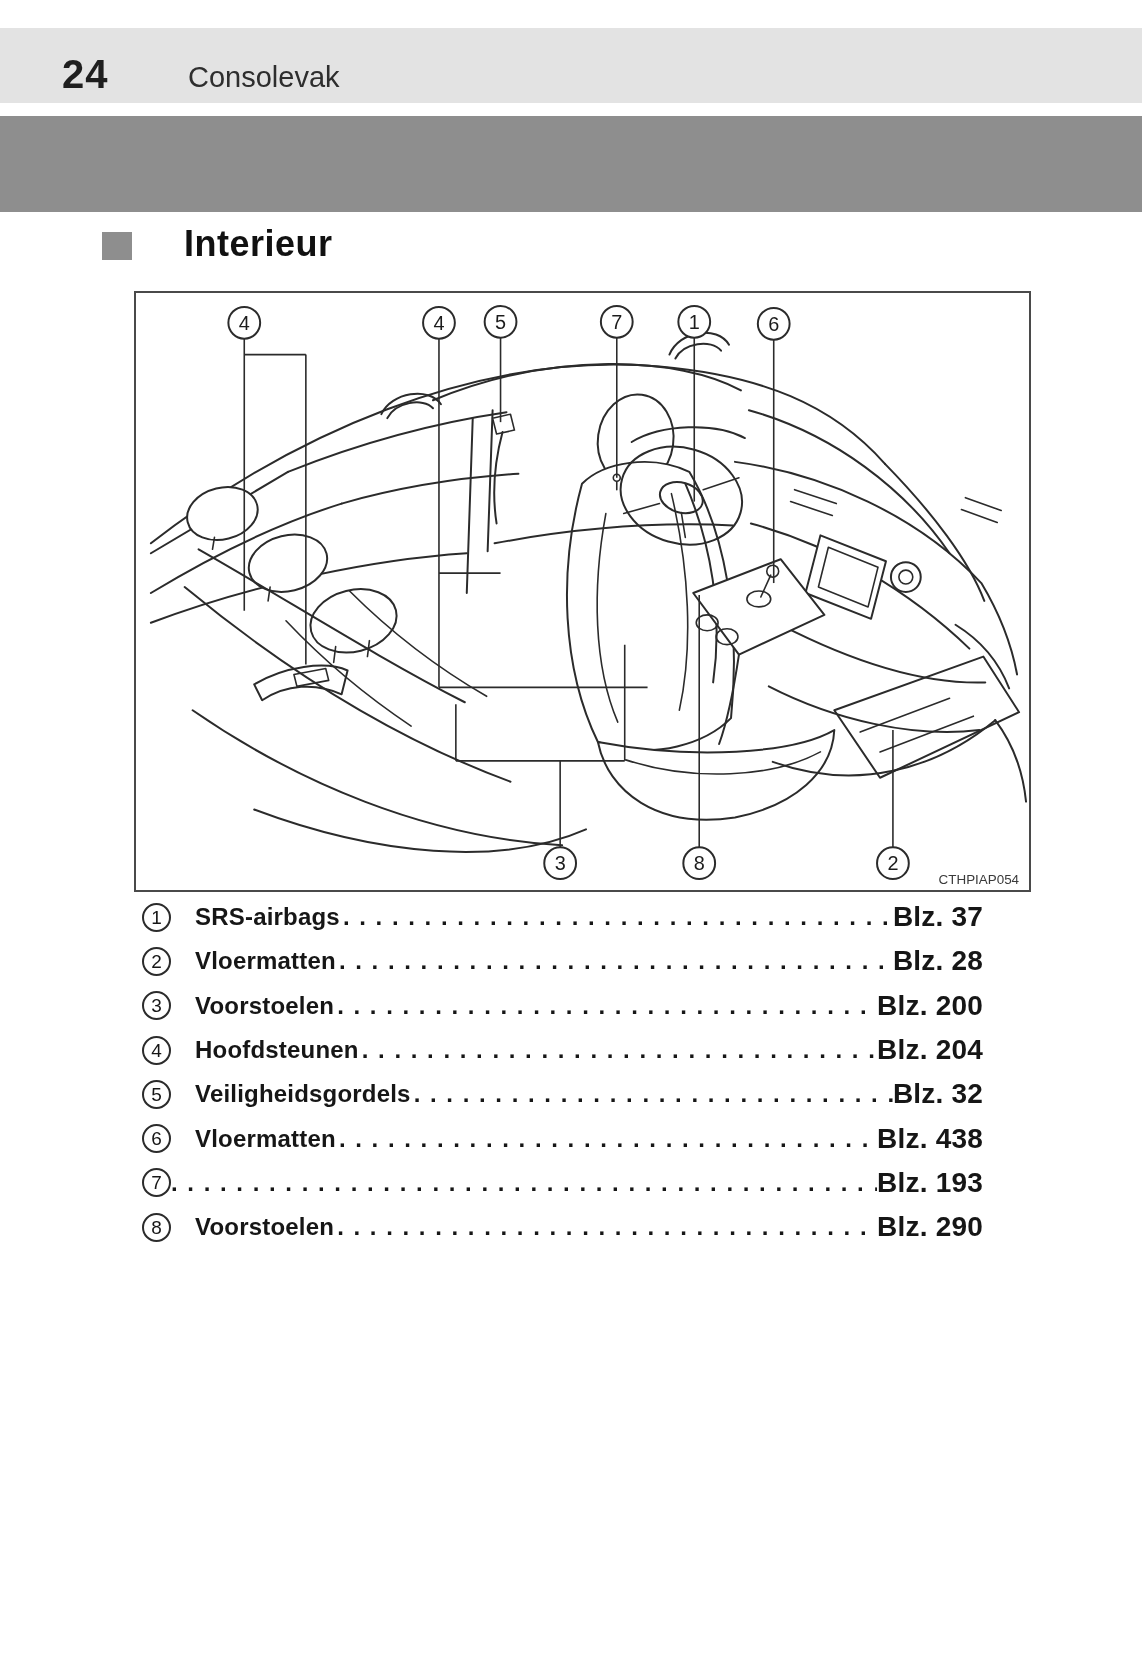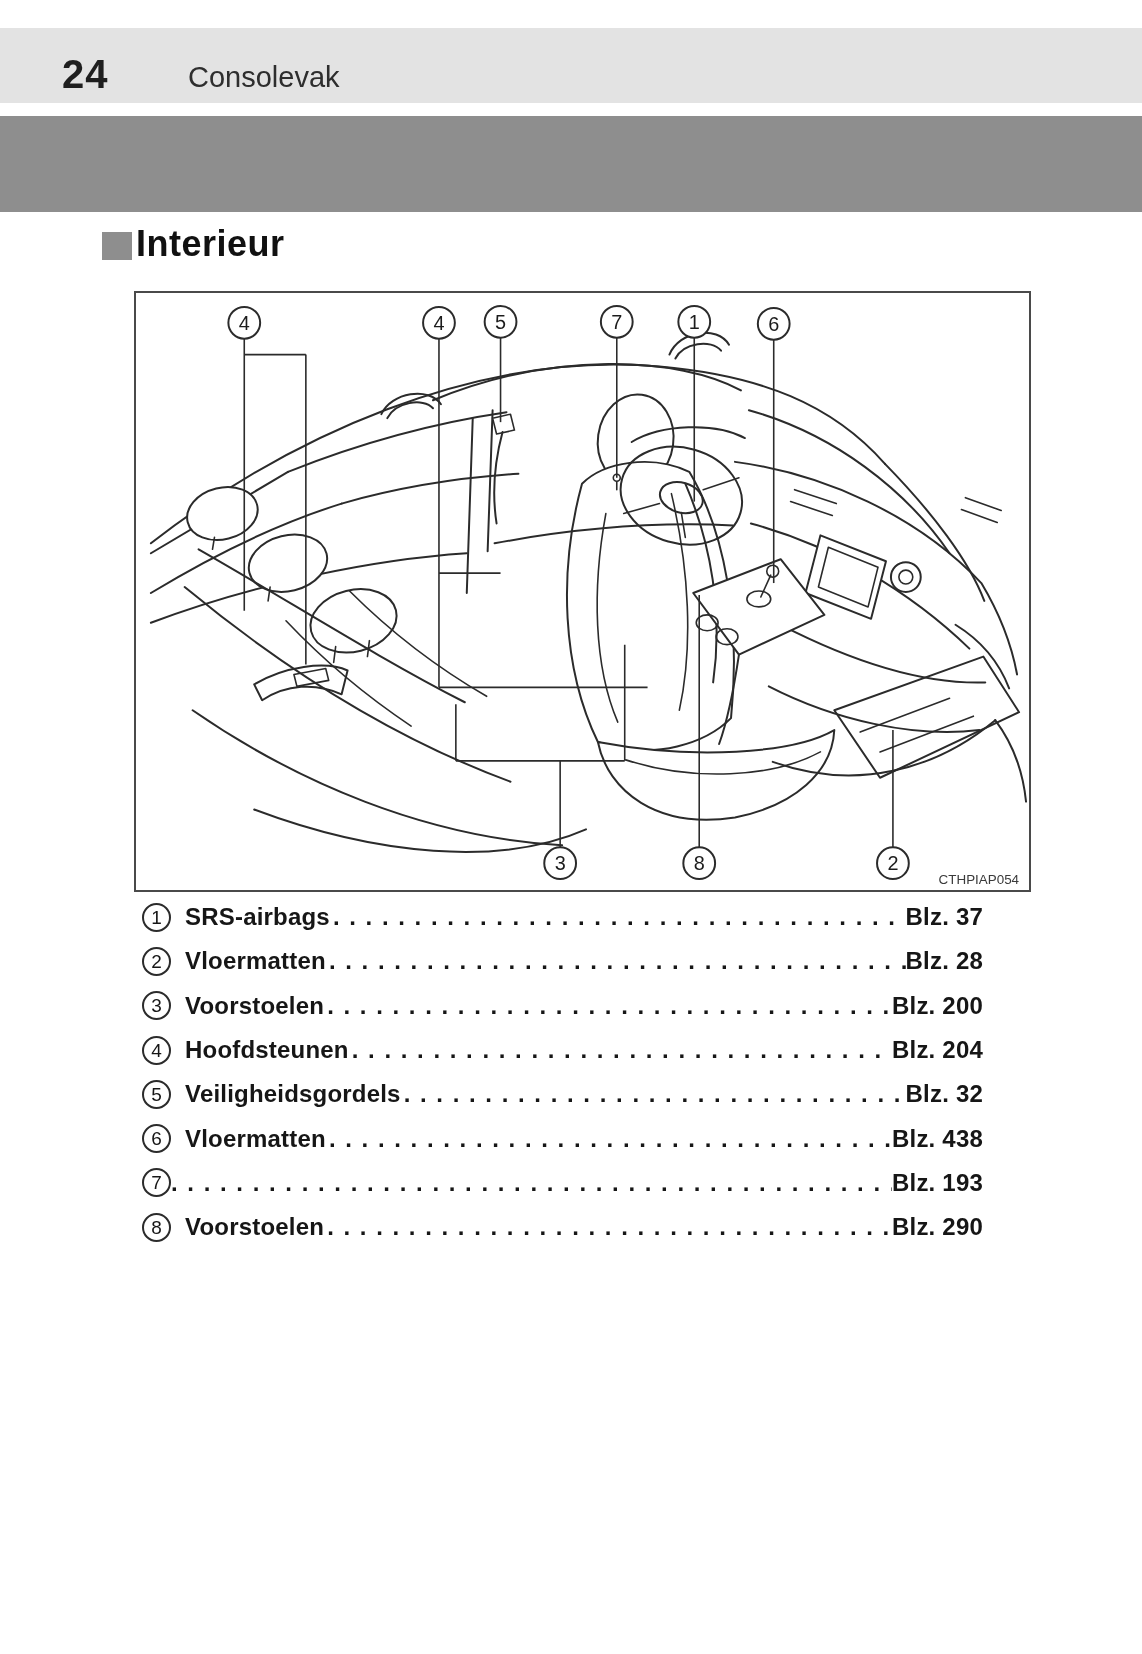--- a/index.html
+++ b/index.html
@@ -20,21 +20,21 @@
   .chapter{
     position:absolute;left:188px;bottom:11px;
     font-size:29px;font-weight:400;color:#2e2e2e;line-height:1;
   }
   
   .band{
     position:absolute;left:0;top:116px;width:1142px;height:96px;background:#8e8e8e;
   }
   
   .section-heading{
-    position:absolute;left:102px;top:226px;display:flex;align-items:flex-end;
+    position:absolute;left:102px;top:226px;display:flex;align-items:flex-end;gap:48px;
   }
   .section-bullet{
     width:30px;height:28px;background:#8e8e8e;margin-right:4px;margin-bottom:2px;
   }
   .section-title{
     font-size:36px;font-weight:700;color:#111;line-height:1;letter-spacing:.5px;
   }
   
   .figure-frame{
     position:absolute;left:134px;top:291px;width:897px;height:601px;
@@ -48,28 +48,28 @@
   .legend-row{
     height:44.3px;display:flex;align-items:center;color:#161616;
   }
   .legend-num{
     flex:none;width:29px;height:29px;border:2px solid #2b2b2b;border-radius:50%;
     box-sizing:border-box;display:flex;align-items:center;justify-content:center;
     font-size:19px;font-weight:400;line-height:1;margin-left:8px;
   }
   .legend-label{
     flex:none;font-size:24px;font-weight:700;white-space:nowrap;
-    padding-left:14px;padding-right:3px;letter-spacing:.2px;
+    padding-left:24px;padding-right:3px;letter-spacing:.2px;
   }
   .legend-dots{
     flex:1 1 auto;overflow:hidden;white-space:nowrap;
     font-size:24px;font-weight:700;letter-spacing:1.5px;line-height:1;
   }
   .legend-page{
-    flex:none;font-size:24px;font-weight:700;white-space:nowrap;letter-spacing:.2px;
+    flex:none;font-size:28px;font-weight:700;white-space:nowrap;letter-spacing:.2px;
   }
 </style>
 </head>
 <body>
 
 <div class="page">
 
   <div class="header-bar">
     <div class="page-num">24</div>
     <div class="chapter">Consolevak</div>

